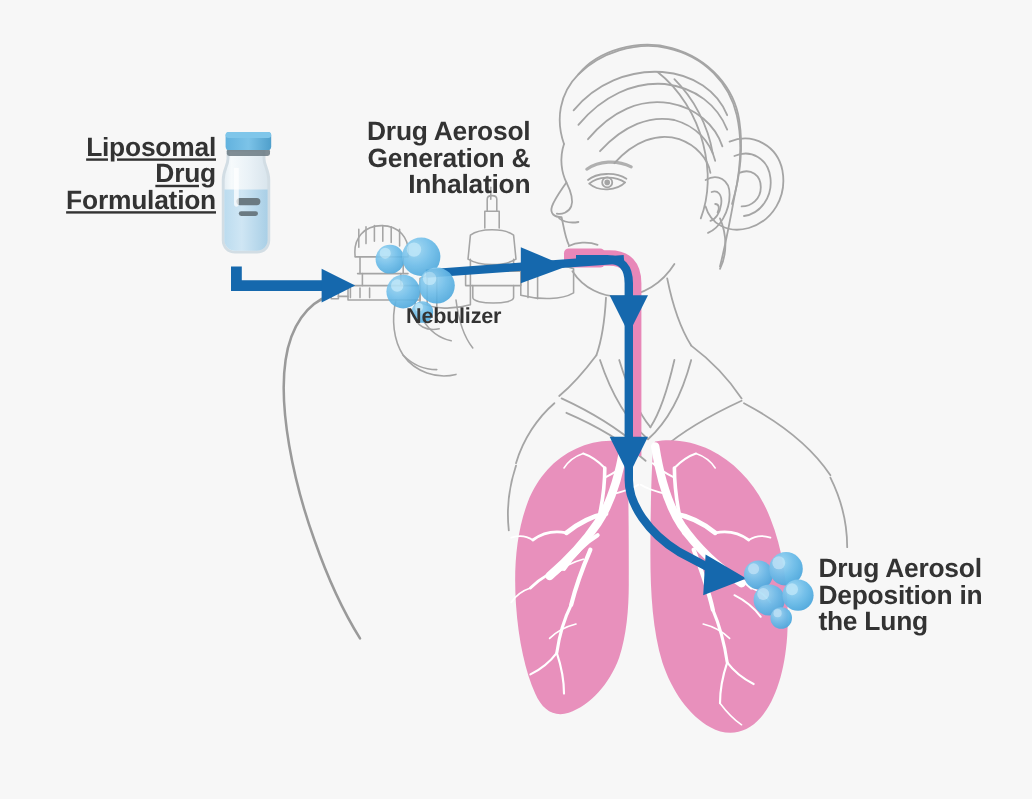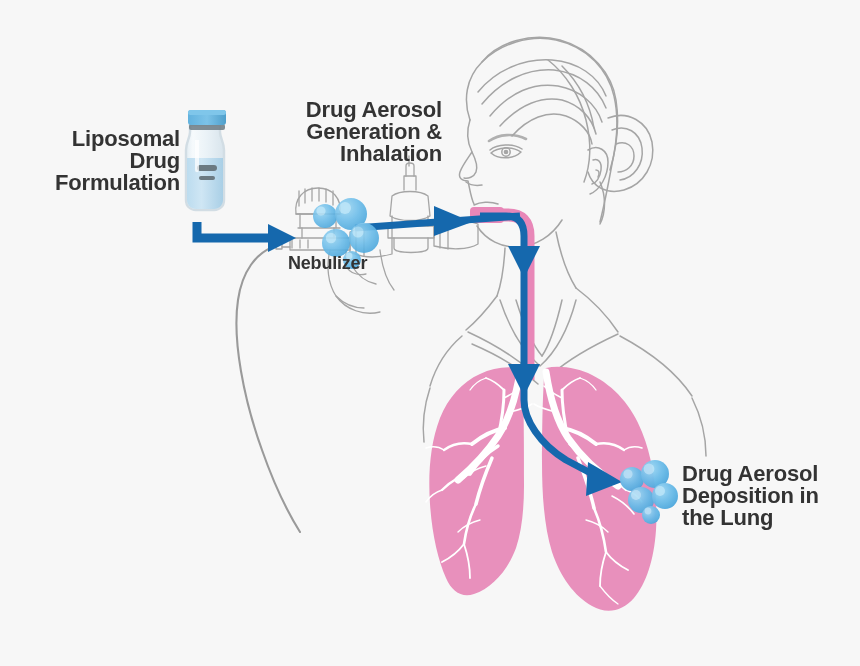--- a/index.html
+++ b/index.html
@@ -14,23 +14,23 @@
   .label{
     position:absolute;
     font-family:"Liberation Sans", sans-serif;
     font-weight:bold;
     color:#333333;
     font-size:22px;
     line-height:22px;
     letter-spacing:-0.2px;
     white-space:pre-line;
   }
-  #label-liposomal{left:20px;top:128px;width:160px;text-align:right;}
+  #label-liposomal{left:20px;top:112px;width:160px;text-align:right;text-decoration:underline;}
   #label-aerosolgen{left:270px;top:99px;width:172px;text-align:right;}
-  #label-nebulizer{left:288px;top:252px;width:180px;text-align:left;font-size:18px;}
+  #label-nebulizer{left:288px;top:252px;width:180px;text-align:center;font-size:18px;}
   #label-deposition{left:682px;top:463px;width:180px;text-align:left;}
 </style>
 </head>
 <body>
 
 <div id="stage">
 
   <svg class="layer" viewBox="0 0 860 666">
     <defs>
       <linearGradient id="glassGrad" x1="0" y1="0" x2="1" y2="0">

